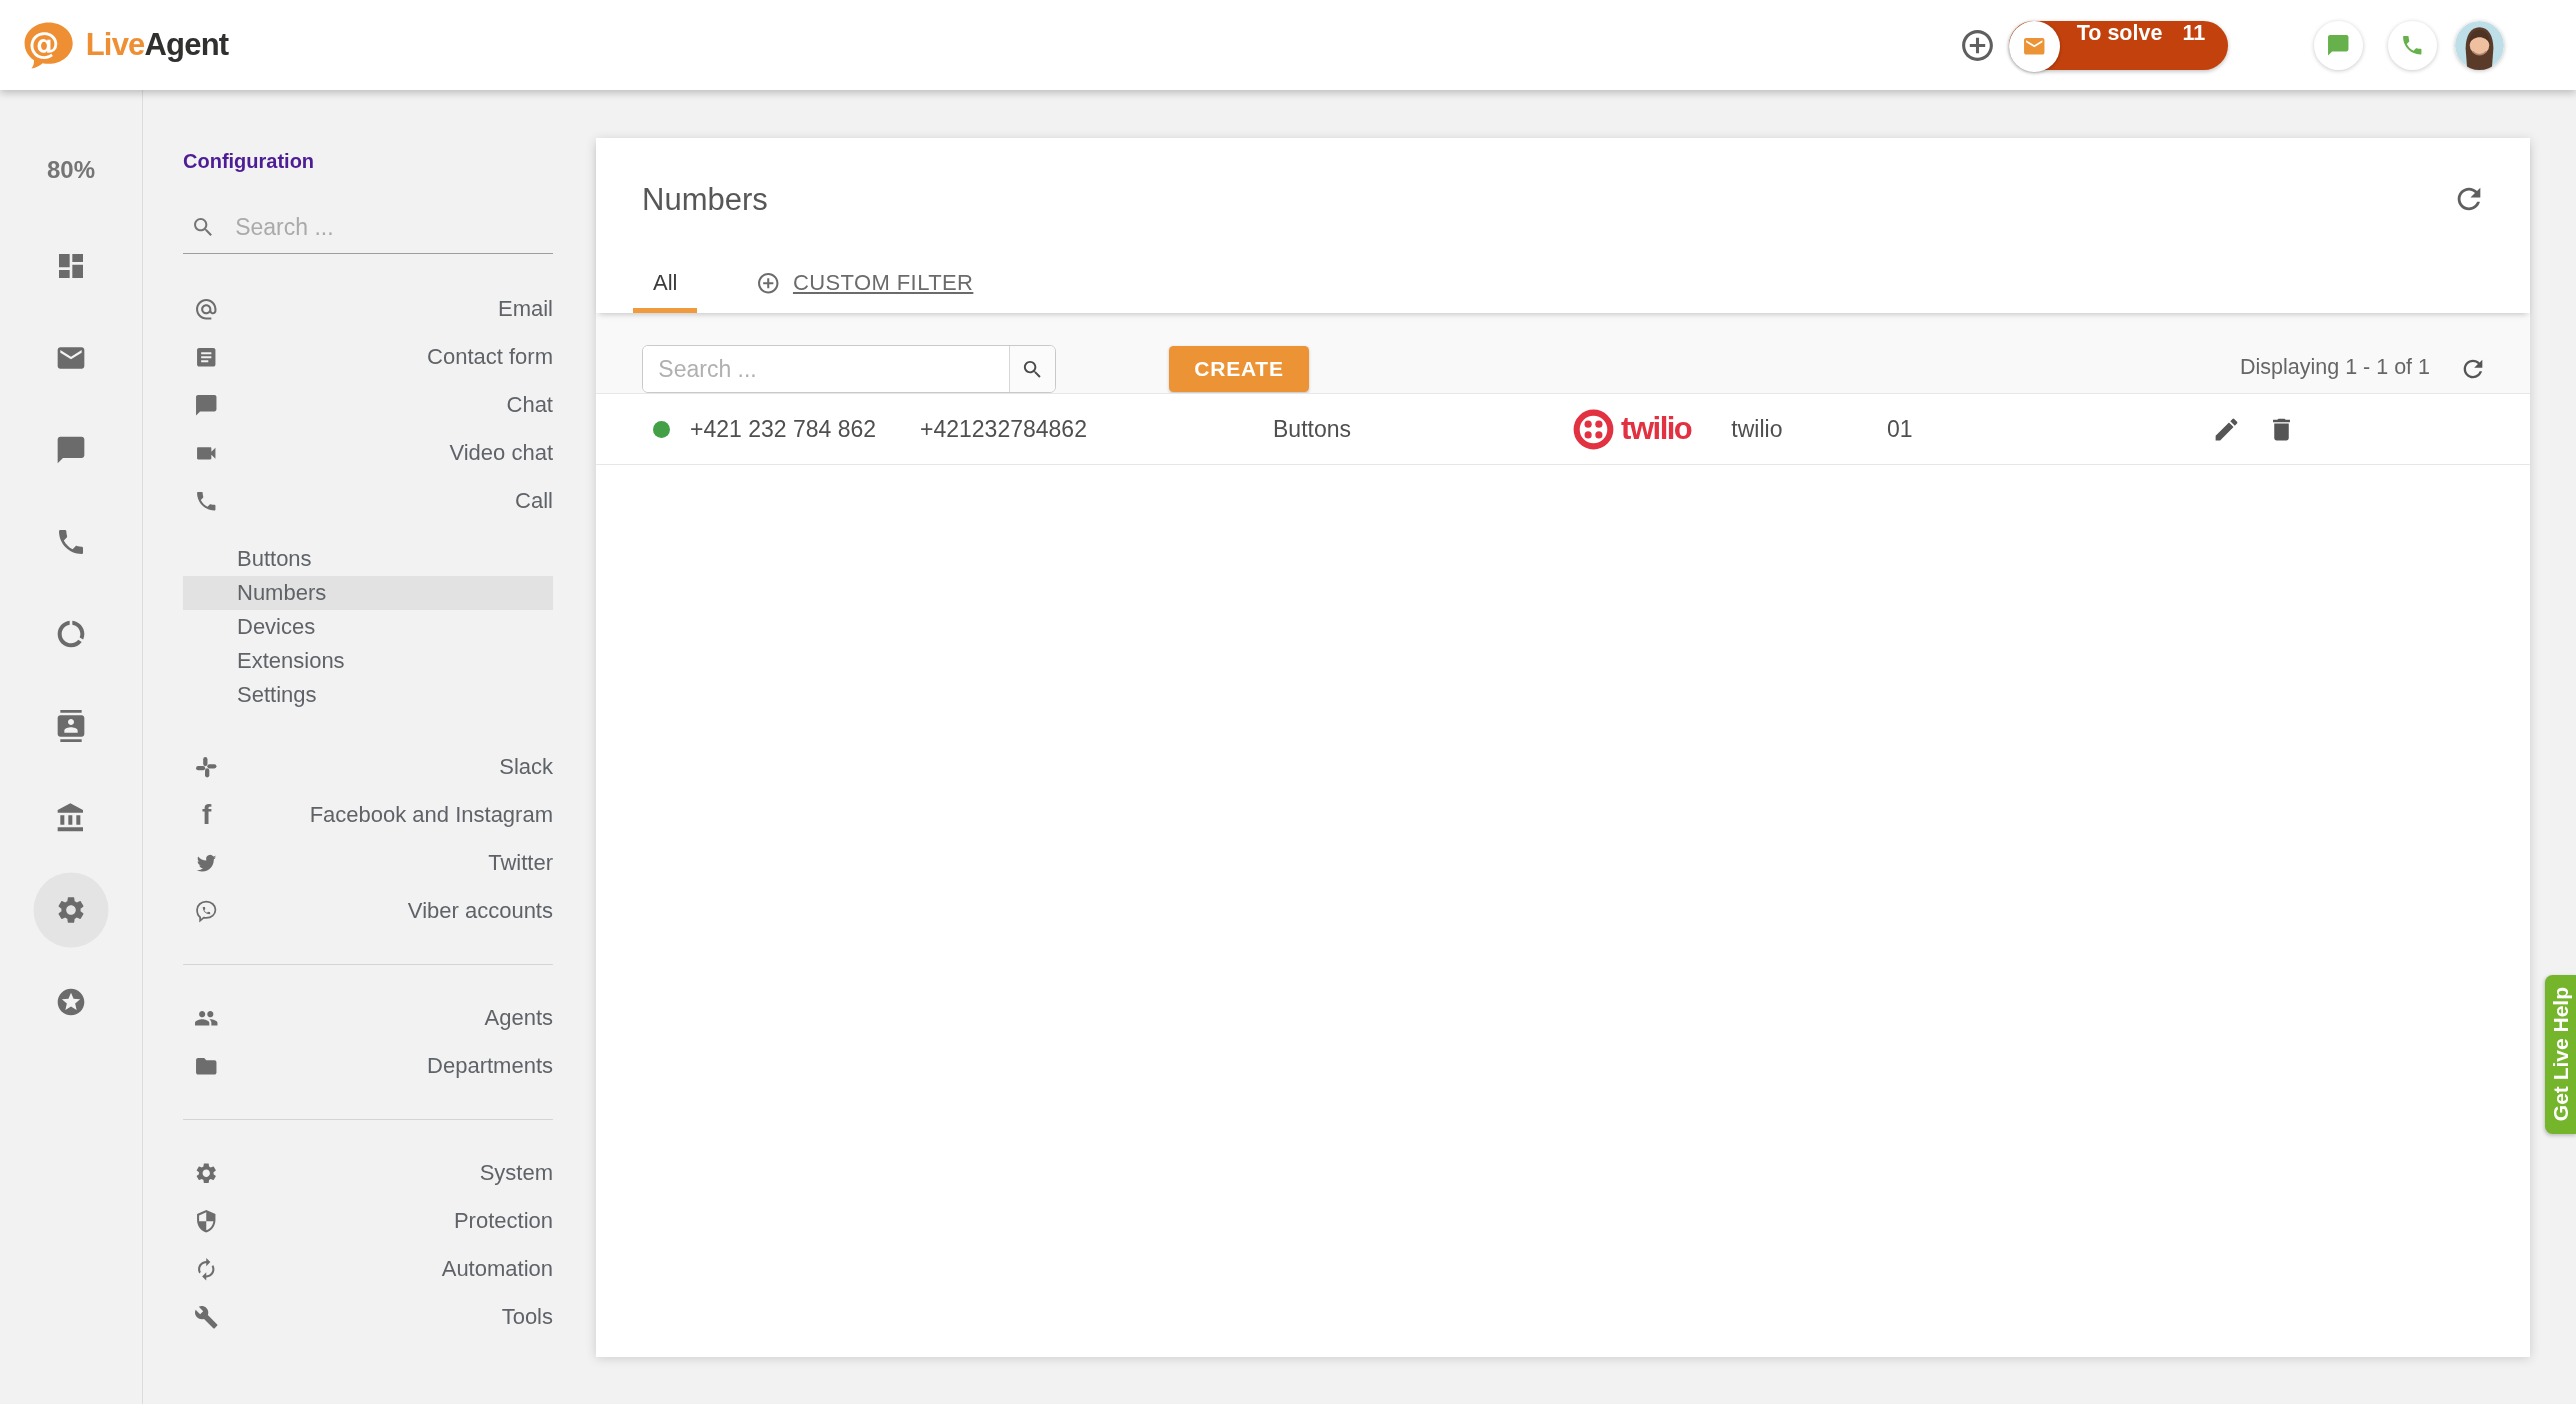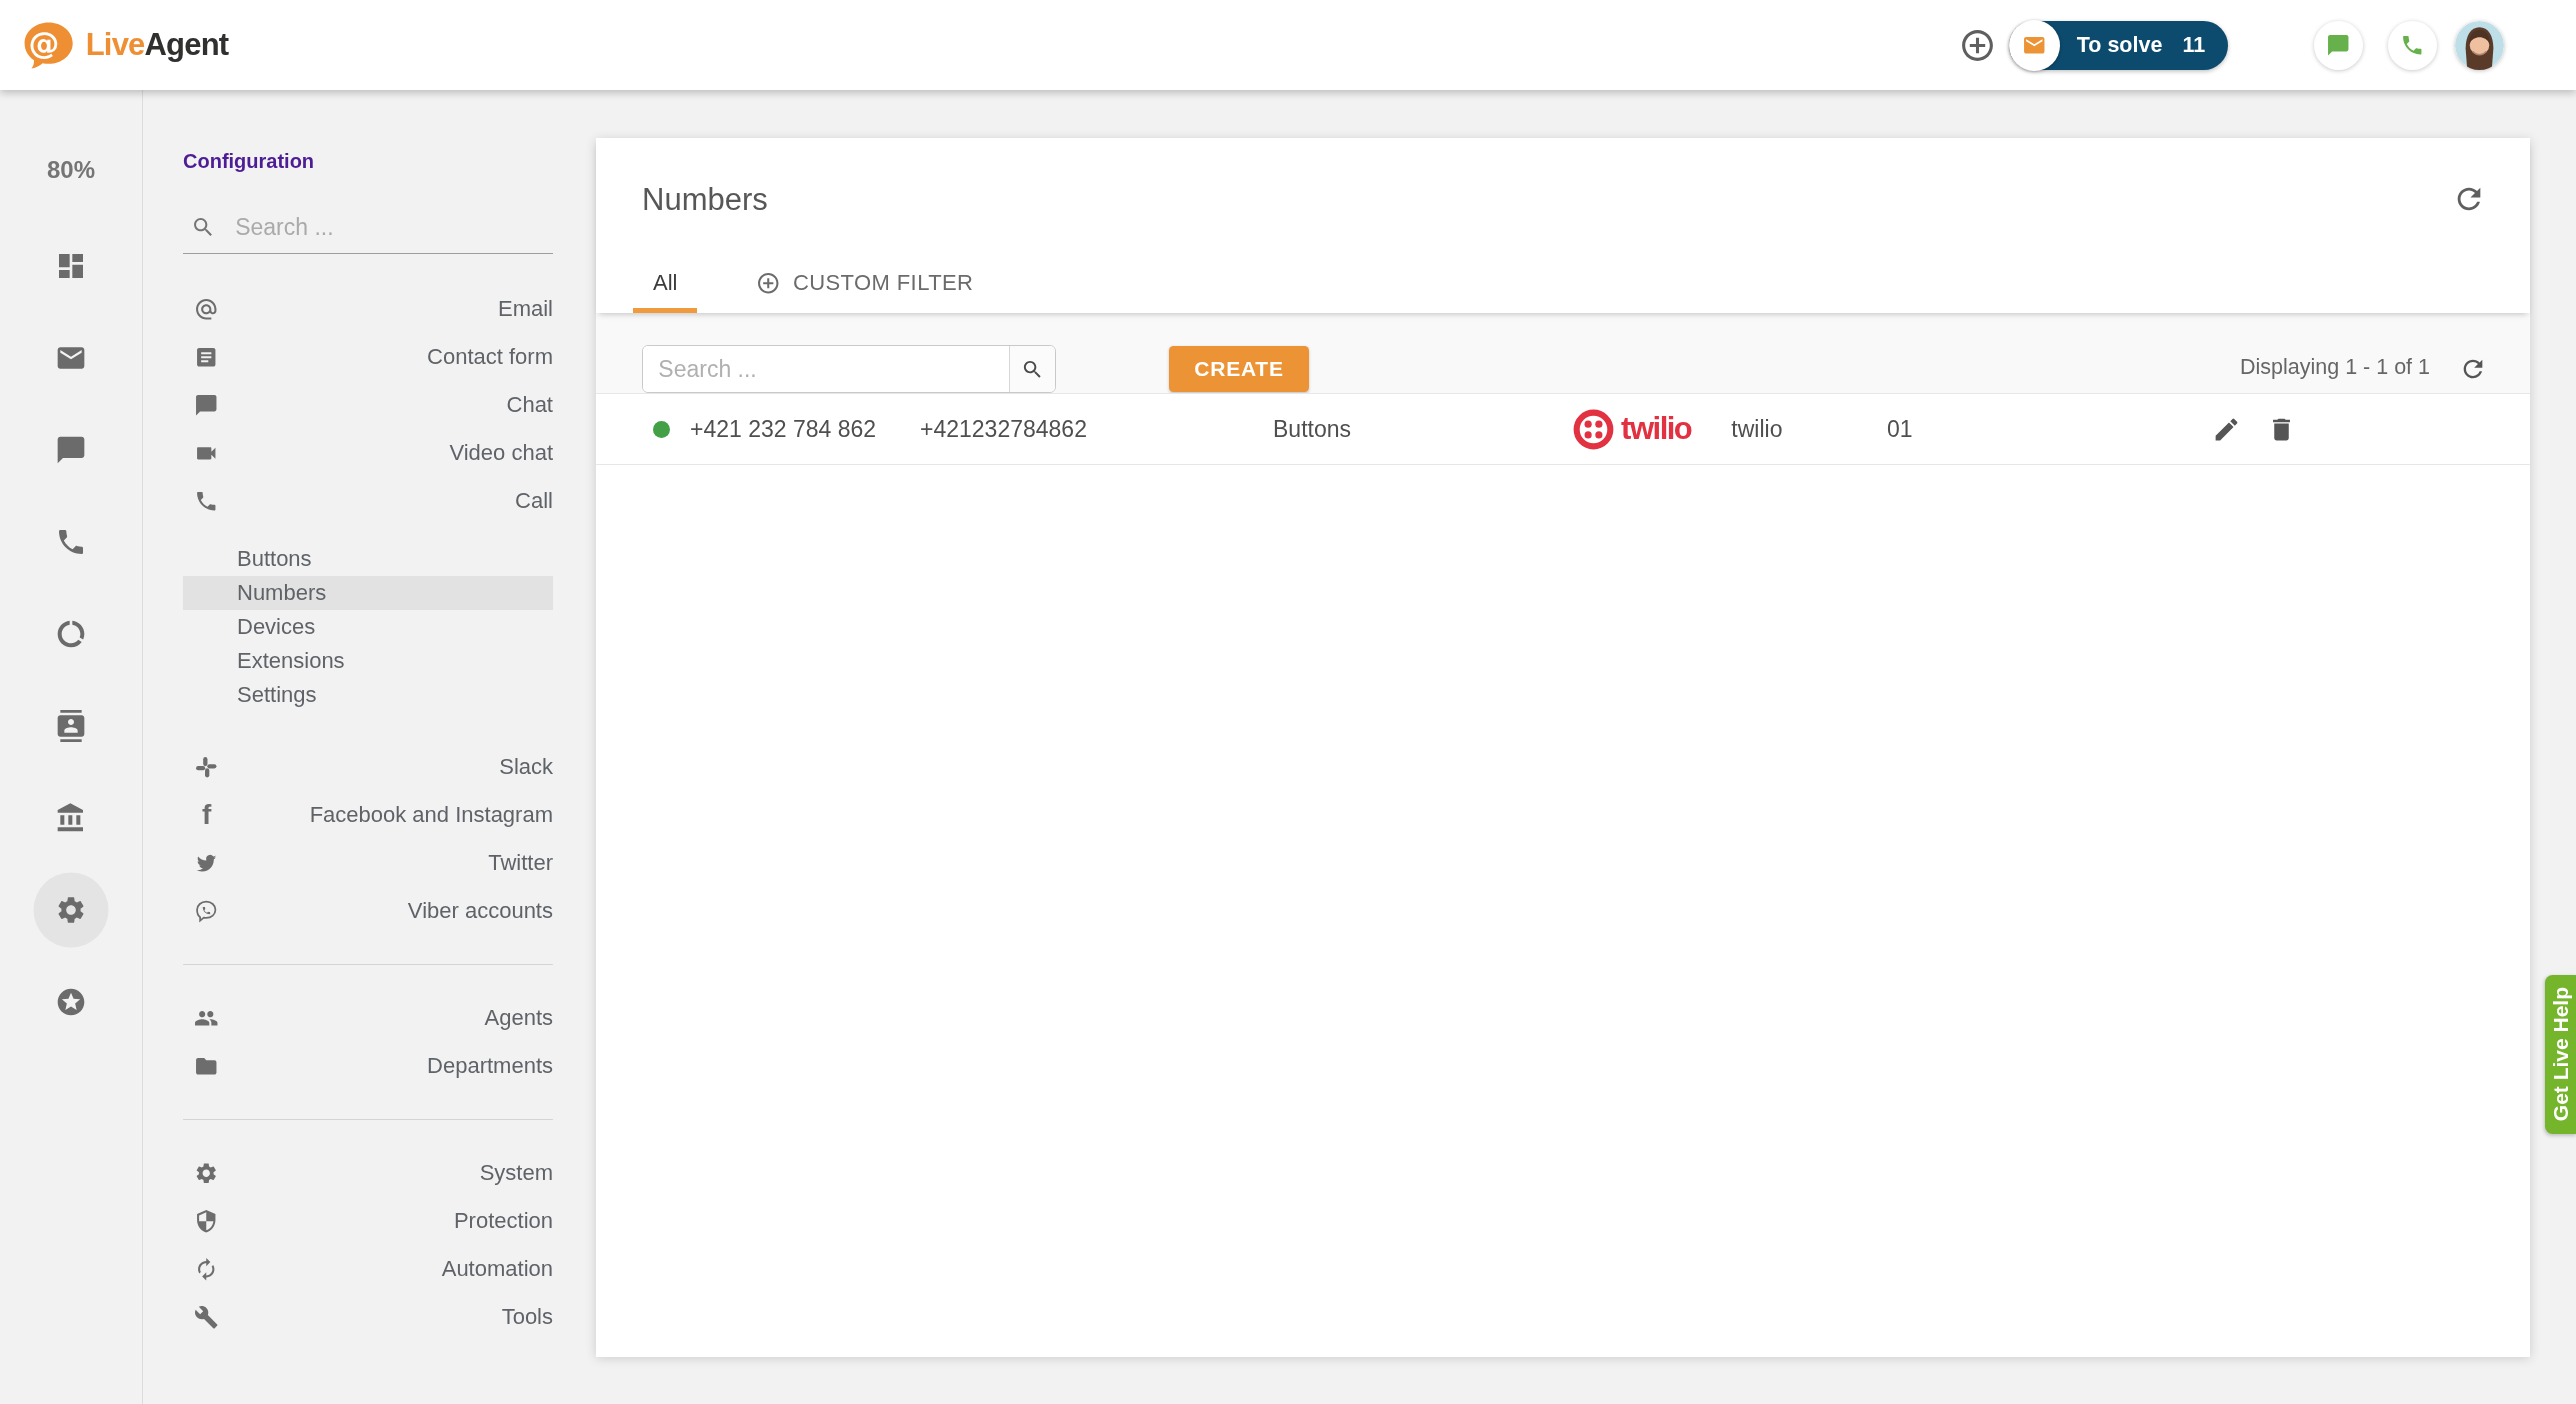--- a/index.html
+++ b/index.html
@@ -11,21 +11,21 @@
   .topbar { position:absolute; top:0; left:0; right:0; height:90px; background:#fff;
             box-shadow:0 3.1px 7.7px rgba(0,0,0,.22); display:flex; align-items:center;
             padding:0 72px 0 20px; z-index:30; }
   .logo { display:flex; align-items:center; gap:10.7px; }
   .logo-bubble { width:55px; height:55px; }
   .logo-text { font-size:31px; font-weight:700; letter-spacing:-0.8px; }
   .logo-text .lt1 { color:#ee8f34; }
   .logo-text .lt2 { color:#30302f; }
   .topbar-right { margin-left:auto; display:flex; align-items:center; }
   .tb-plus { width:37px; height:37px; color:#5f5f5f; margin-right:12.3px; cursor:pointer; }
-  .to-solve { height:49px; border-radius:26px; background:#0c4a6e; display:flex; align-items:center;
+  .to-solve { height:49px; border-radius:26px; background:#c2410c; display:flex; 
               padding-right:23px; box-shadow:0 1.5px 4.6px rgba(0,0,0,.25); cursor:pointer; }
   .ts-circle { width:51px; height:51px; border-radius:50%; background:#fff; display:flex;
                align-items:center; justify-content:center; box-shadow:0 0.8px 3.1px rgba(0,0,0,.3); }
   .ts-circle svg { width:24.5px; height:24.5px; color:#ec9435; }
   .ts-label { color:#fff; font-size:21.5px; font-weight:700; margin-left:17px; }
   .ts-count { color:#fff; font-size:21.5px; font-weight:700; margin-left:20px; }
   .tb-circle { width:49px; height:49px; border-radius:50%; background:#fff;
                box-shadow:0 0.8px 4.6px rgba(0,0,0,.22); display:flex; align-items:center;
                justify-content:center; cursor:pointer; }
   .tb-circle svg { width:24.5px; height:24.5px; color:#66b14b; }
@@ -74,21 +74,21 @@
            background:#fff; box-shadow:0 2.3px 10.7px rgba(0,0,0,.16); display:flex;
            flex-direction:column; }
   .panel-head { position:relative; box-shadow:0 4.6px 6.1px -3.1px rgba(0,0,0,.22); z-index:5; background:#fff; }
   .panel-title { margin:44px 0 0 46px; font-size:31px; font-weight:500; color:#575757; }
   .panel-refresh { position:absolute; top:44px; right:44px; width:34px; height:34px;
                    color:#5f5f5f; cursor:pointer; }
   .tabs { display:flex; align-items:flex-end; margin-top:40px; padding-left:37px; height:55px; }
   .tab { height:55px; display:flex; align-items:center; font-size:22px; cursor:pointer;justify-content:flex-end; }
   .tab-all { padding:0 20px; color:#3c3c3c; border-bottom:5.4px solid #ef9a3d; }
   .tab-custom { margin-left:51px; color:#6b6b6b; gap:12.3px; letter-spacing:0.4px; padding:0 7.7px;
-                border-bottom:5.4px solid transparent; }
+                border-bottom:5.4px solid transparent;text-decoration:underline; }
   .tab-custom svg { width:24.5px; height:24.5px; color:#6b6b6b; }
   .gray-zone { background:#f9f9f9; padding-top:32px; }
   .toolbar { display:flex; align-items:center; padding:0 43px 0 46px; }
   .search-box { width:414px; height:48px; background:#fff; border:1.5px solid #c9c9c9;
                 border-radius:6.1px; display:flex; overflow:hidden; }
   .search-box input { flex:1; border:none; outline:none; font-size:23px; color:#555;
                       padding:0 15.3px; font-family:"Liberation Sans",sans-serif; background:#fff; }
   .search-box input::placeholder { color:#b0b0b0; }
   .search-btn { width:46px; border-left:1.5px solid #d6d6d6; background:#fbfbfb; display:flex;
                 align-items:center; justify-content:center; cursor:pointer; }

